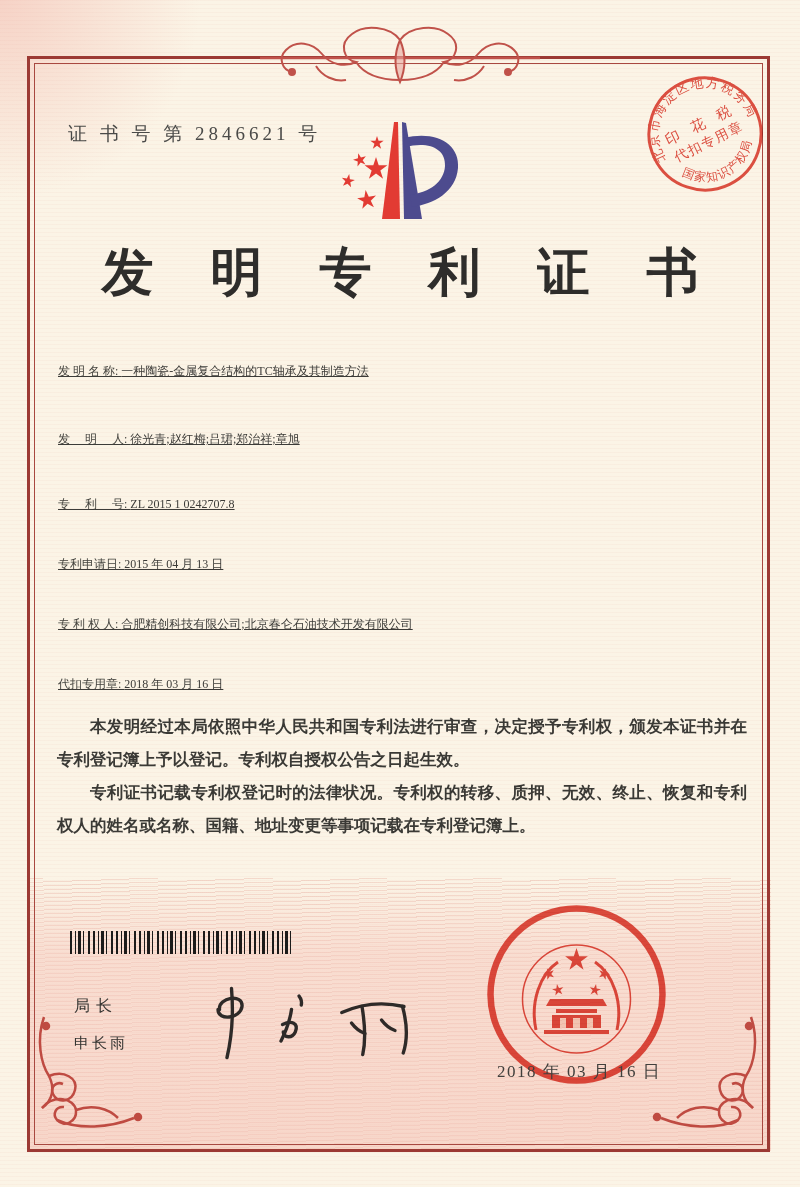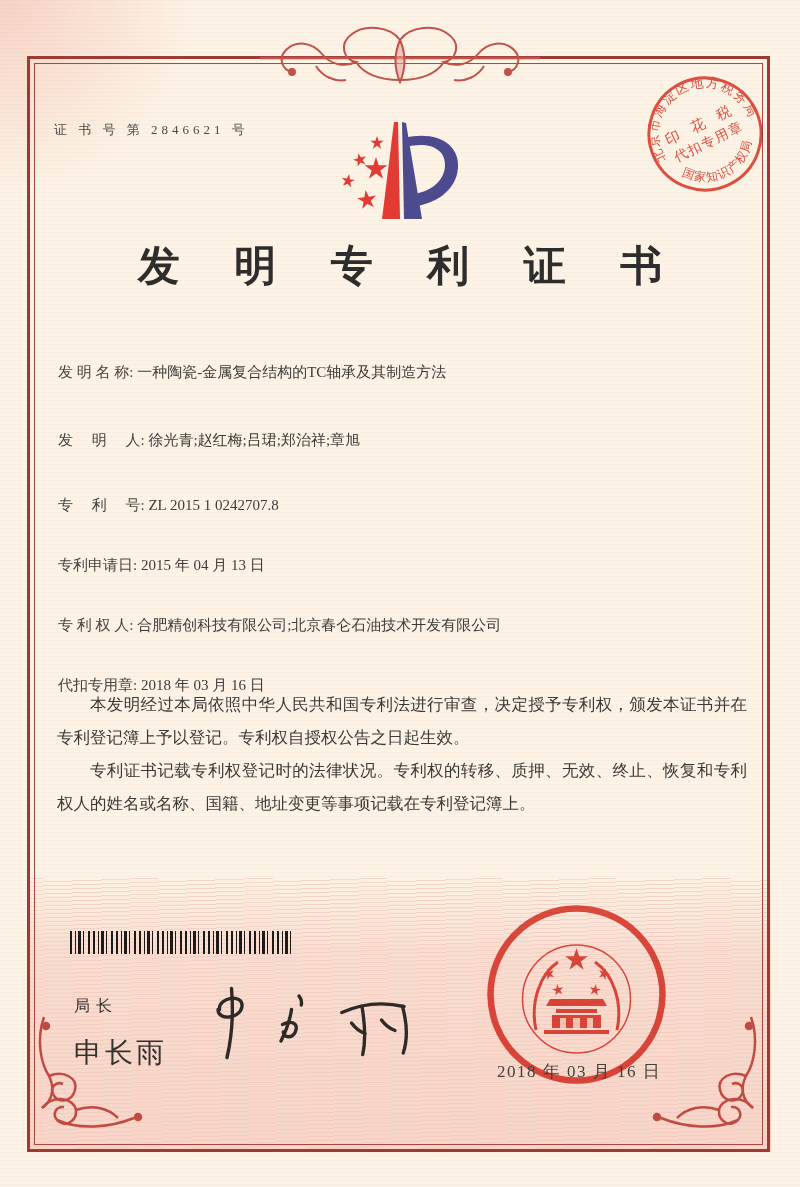--- a/index.html
+++ b/index.html
@@ -20,49 +20,49 @@
   }
   .frame-outer{
     position:absolute;left:27px;top:56px;width:743px;height:1096px;
     border:3px solid #9c3a34;box-sizing:border-box;
   }
   .frame-inner{
     position:absolute;left:4px;top:4px;right:4px;bottom:4px;
     border:1px solid #a84840;
   }
   .cert-no{
-    position:absolute;left:54px;top:121px;font-size:13px;color:#4a4a48;
+    position:absolute;left:68px;top:121px;font-size:19px;color:#4a4a48;
     letter-spacing:4px;white-space:pre;
   }
   .logo{position:absolute;left:332px;top:92px;}
   .tax-seal{position:absolute;left:635px;top:64px;transform:rotate(-26deg);opacity:.92;mix-blend-mode:multiply;}
   .title{
     position:absolute;left:0;top:238px;width:100%;text-align:center;
-    font-size:42px;font-weight:700;color:#2e2d2b;letter-spacing:22px;text-indent:22px;
+    font-size:52px;font-weight:700;color:#2e2d2b;letter-spacing:22px;text-indent:22px;
   }
   .fields{position:absolute;left:58px;top:0;width:695px;}
-  .field-row{position:absolute;left:0;font-size:15px;color:#3c3b38;white-space:pre-wrap;}
+  .field-row{position:absolute;left:0;font-size:12px;color:#3c3b38;white-space:pre-wrap;text-decoration:underline;}
   .field-row .lab{color:#45443f;}
   .field-row .val{color:#3c3b38;}
-  .paras{position:absolute;left:57px;top:688px;width:690px;}
+  .paras{position:absolute;left:57px;top:710px;width:690px;font-weight:bold;}
   .paras p{
     margin:0;font-size:16.5px;line-height:33px;color:#3a3935;
     text-indent:2em;text-align:justify;
   }
   .barcode{
     position:absolute;left:70px;top:931px;width:225px;height:23px;
     background-image:repeating-linear-gradient(90deg,
       #1c1b1a 0 2px, transparent 2px 5px,
       #1c1b1a 5px 6px, transparent 6px 8px,
       #1c1b1a 8px 11px, transparent 11px 13px,
       #1c1b1a 13px 14px, transparent 14px 18px,
       #1c1b1a 18px 20px, transparent 20px 23px);
   }
   .signer-title{position:absolute;left:74px;top:996px;font-size:16px;color:#343330;letter-spacing:6px;}
-  .signer-name{position:absolute;left:74px;top:1034px;font-size:28px;color:#343330;letter-spacing:3px;}
+  .signer-name{position:absolute;left:74px;top:1034px;font-size:15px;color:#343330;letter-spacing:3px;}
   .signature{position:absolute;left:188px;top:974px;}
   .office-seal{position:absolute;left:484px;top:902px;opacity:.93;mix-blend-mode:multiply;}
   .issue-date{position:absolute;left:497px;top:1060px;font-size:17px;color:#413f3c;letter-spacing:1.5px;}
   .corner{position:absolute;pointer-events:none;}
   .corner-bl{left:34px;top:1012px;}
   .corner-br{left:636px;top:1012px;transform:scaleX(-1);}
   .top-ornament{position:absolute;left:252px;top:16px;pointer-events:none;}
   svg{display:block;}
 </style>
 </head>

